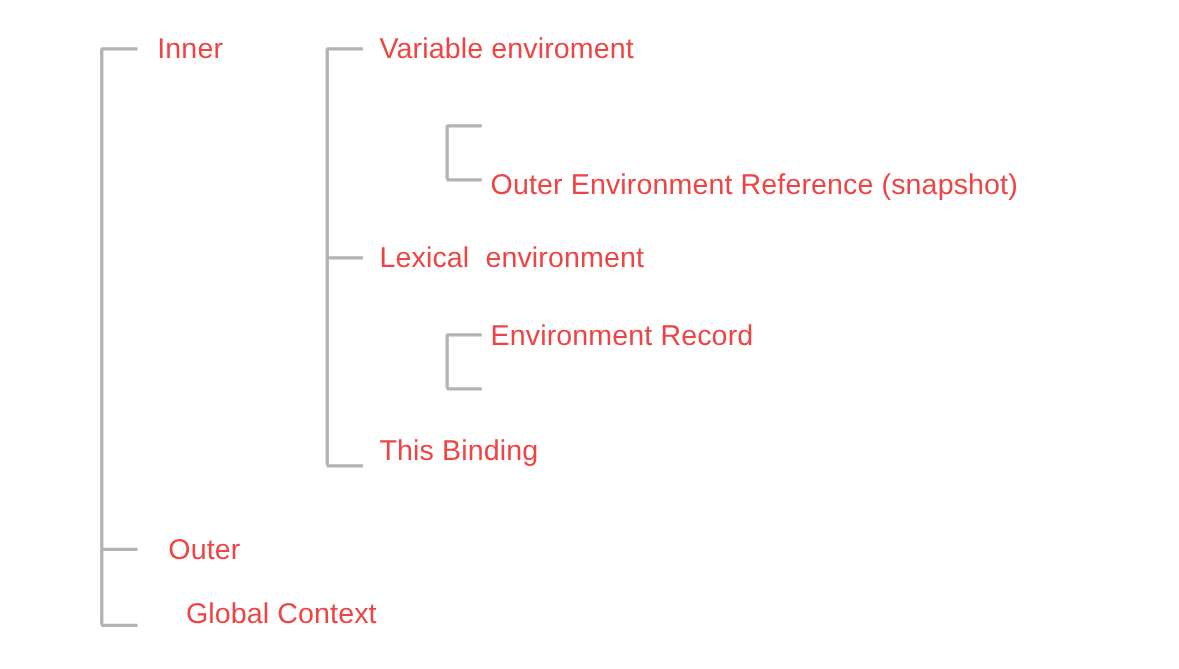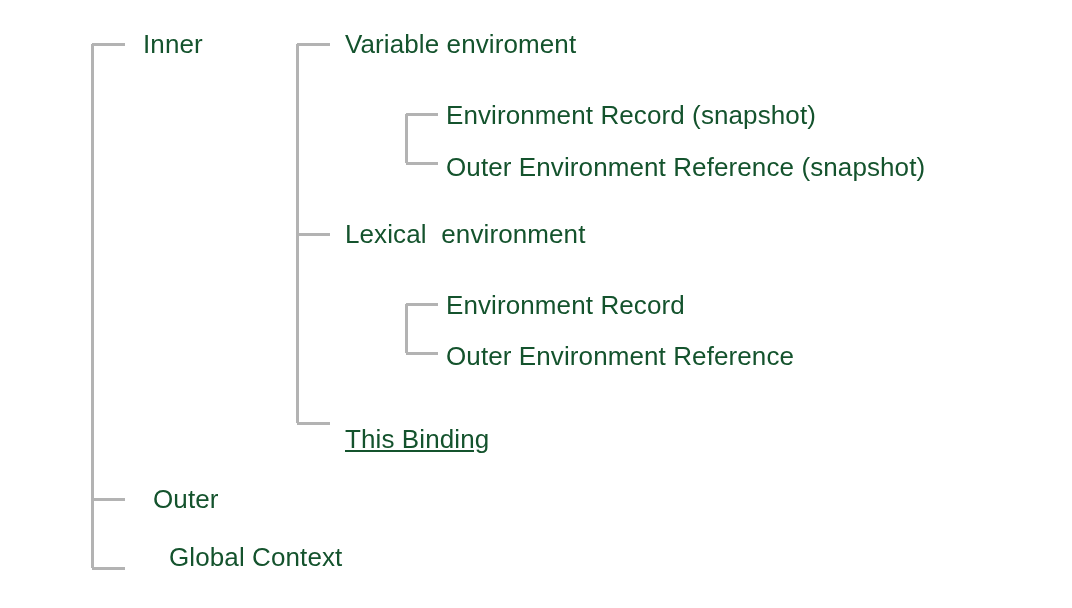--- a/index.html
+++ b/index.html
@@ -19,21 +19,21 @@
   }
   #tree-svg {
     position: absolute;
     left: 0;
     top: 0;
     width: 1072px;
     height: 608px;
   }
   .node-label {
     position: absolute;
-    color: #14532d;
+    color: #ef4444;
     font-family: "Liberation Sans", sans-serif;
     font-size: 26px;
     font-weight: 400;
     line-height: 30px;
     white-space: pre;
     letter-spacing: 0.1px;
   }
   
   .lvl1 { left: 143px; }
   
@@ -41,21 +41,21 @@
   
   .lvl3 { left: 446px; }
 
   .y-inner   { top: 29px; }
   .y-varenv  { top: 29px; }
   .y-er-snap { top: 100px; }
   .y-oer-snap{ top: 152px; }
   .y-lexenv  { top: 219px; }
   .y-er      { top: 290px; }
   .y-oer     { top: 341px; }
-  .y-this    { top: 424px; text-decoration: underline; }
+  .y-this    { top: 394px; }
   .y-outer   { top: 484px; margin-left: 10px; }
   .y-global  { top: 542px; margin-left: 26px; }
 </style>
 </head>
 <body>
 
 <div id="canvas">
 
   <svg id="tree-svg" viewBox="0 0 1072 608" xmlns="http://www.w3.org/2000/svg">
     <g stroke="#b3b3b3" stroke-width="3" fill="none" stroke-linecap="butt">
@@ -85,21 +85,19 @@
   <div class="node-label lvl1 y-outer">Outer</div>
 
   <div class="node-label lvl1 y-global">Global Context</div>
 
   <div class="node-label lvl2 y-lexenv">Lexical  environment</div>
 
   <div class="node-label lvl2 y-varenv">Variable enviroment</div>
 
   <div class="node-label lvl2 y-this">This Binding</div>
 
-  <div class="node-label lvl3 y-er-snap">Environment Record (snapshot)</div>
 
   <div class="node-label lvl3 y-oer-snap">Outer Environment Reference (snapshot)</div>
 
   <div class="node-label lvl3 y-er">Environment Record</div>
 
-  <div class="node-label lvl3 y-oer">Outer Environment Reference</div>
 
 </div>
 
 </body></html>

